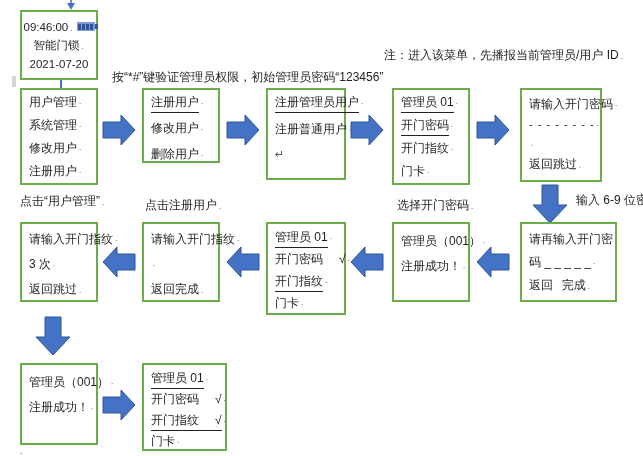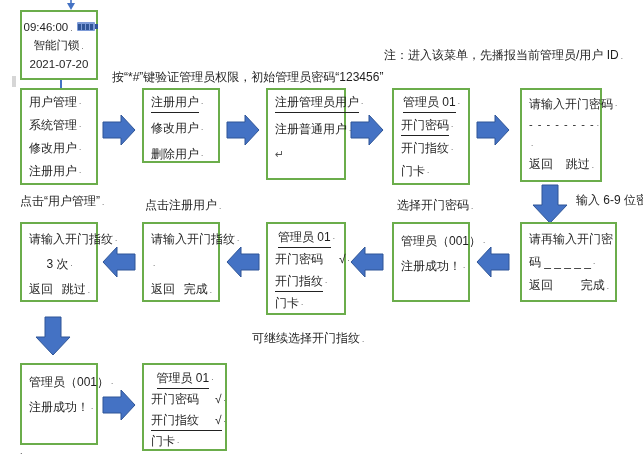--- a/index.html
+++ b/index.html
@@ -4,24 +4,24 @@
 <style>
   html,body{margin:0;padding:0;background:#fff;}
   .stage{
     position:relative;width:643px;height:456px;background:#fff;overflow:hidden;
     font-family:"Liberation Sans","DejaVu Sans",sans-serif;
     color:#1f1f1f;font-size:12px;margin-left:12px;
     --box-border:#6bad4b;--arrow-fill:#4472c4;--arrow-edge:#2f5597;--connector:#4472c4;
   }
   .fbox{
     position:absolute;border:2px solid var(--box-border);background:#fff;
-    box-sizing:border-box;padding:var(--pt,4px) 5px 0 7px;line-height:normal;
+    box-sizing:border-box;padding:var(--pt,4px) 24px 0 7px;line-height:normal;
   }
   .bline{height:var(--lh,23px);display:flex;align-items:flex-start;white-space:nowrap;}
-  .bline.center{justify-content:center;}
+  .bline.center{}
   .bline.pair{justify-content:space-between;}
   .t{display:inline-block;}
   .u{border-bottom:1px solid #222;padding-bottom:1px;}
   .chk{margin-left:16px;}
   .crlf{color:#555;font-size:11px;border:none;}
   .dashline .t{font-size:11px;letter-spacing:1px;margin-top:2px;}
   .eol{font-size:8px;color:#333;margin-left:2px;margin-top:3px;display:inline-block;letter-spacing:1px;}
   .cap,.note,.instr,.hint{position:absolute;white-space:nowrap;}
   .screen{
     position:absolute;left:8px;top:10px;width:78px;height:70px;
@@ -256,21 +256,20 @@
   <svg class="arrow" style="left:214px;top:244px" width="34" height="36">
       <polygon points="33,10 15,10 15,3 1,18 15,33 15,26 33,26"></polygon>
     </svg>
   <svg class="arrow" style="left:338px;top:244px" width="34" height="36">
       <polygon points="33,10 15,10 15,3 1,18 15,33 15,26 33,26"></polygon>
     </svg>
   <svg class="arrow" style="left:464px;top:244px" width="34" height="36">
       <polygon points="33,10 15,10 15,3 1,18 15,33 15,26 33,26"></polygon>
     </svg>
 
-  <div class="cap" style="left:240px;top:330px"><span>可继续选择开门指纹</span><span class="eol">.</span></div>
 
   <svg class="arrow" style="left:22px;top:316px" width="38" height="40">
       <polygon points="11,1 27,1 27,21 36,21 19,39 2,21 11,21"></polygon>
     </svg>
 
   <div class="fbox" style="left:8px;top:363px;width:78px;height:82px;--lh:25px;--pt:9px">
       <div class="bline">
         <span class="t">管理员（001）</span>
         <span class="eol">.</span>
       </div>

